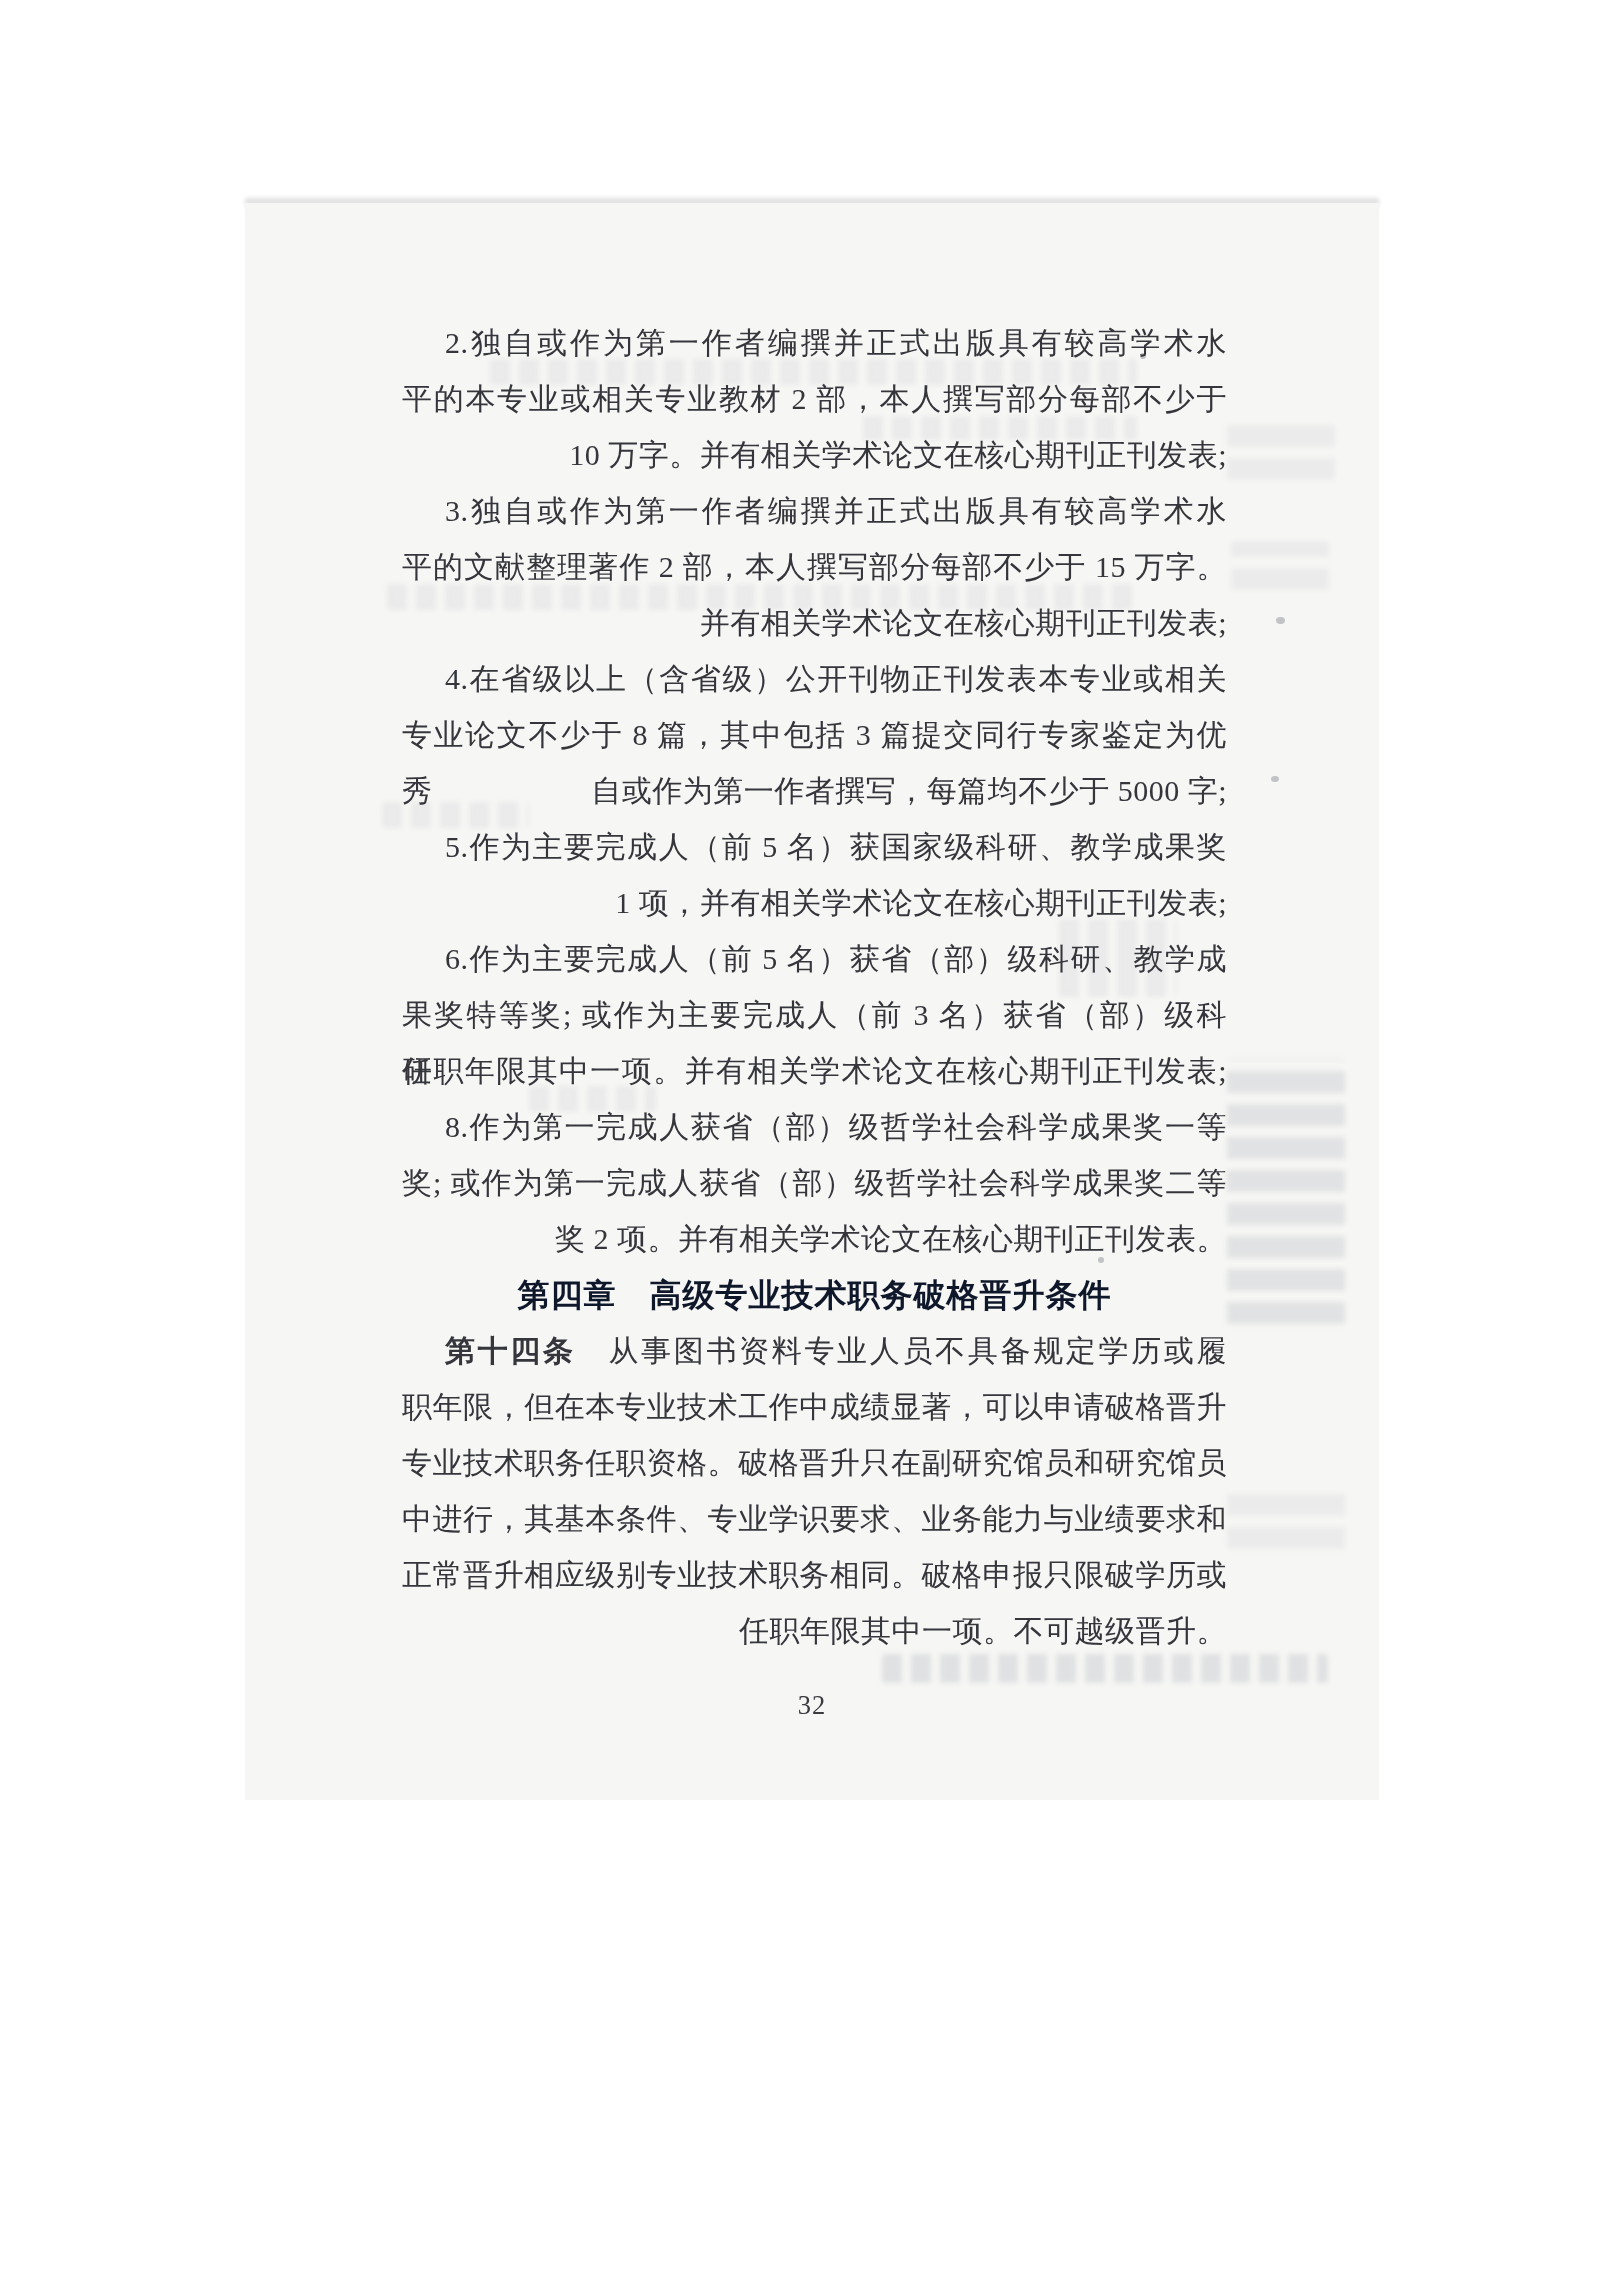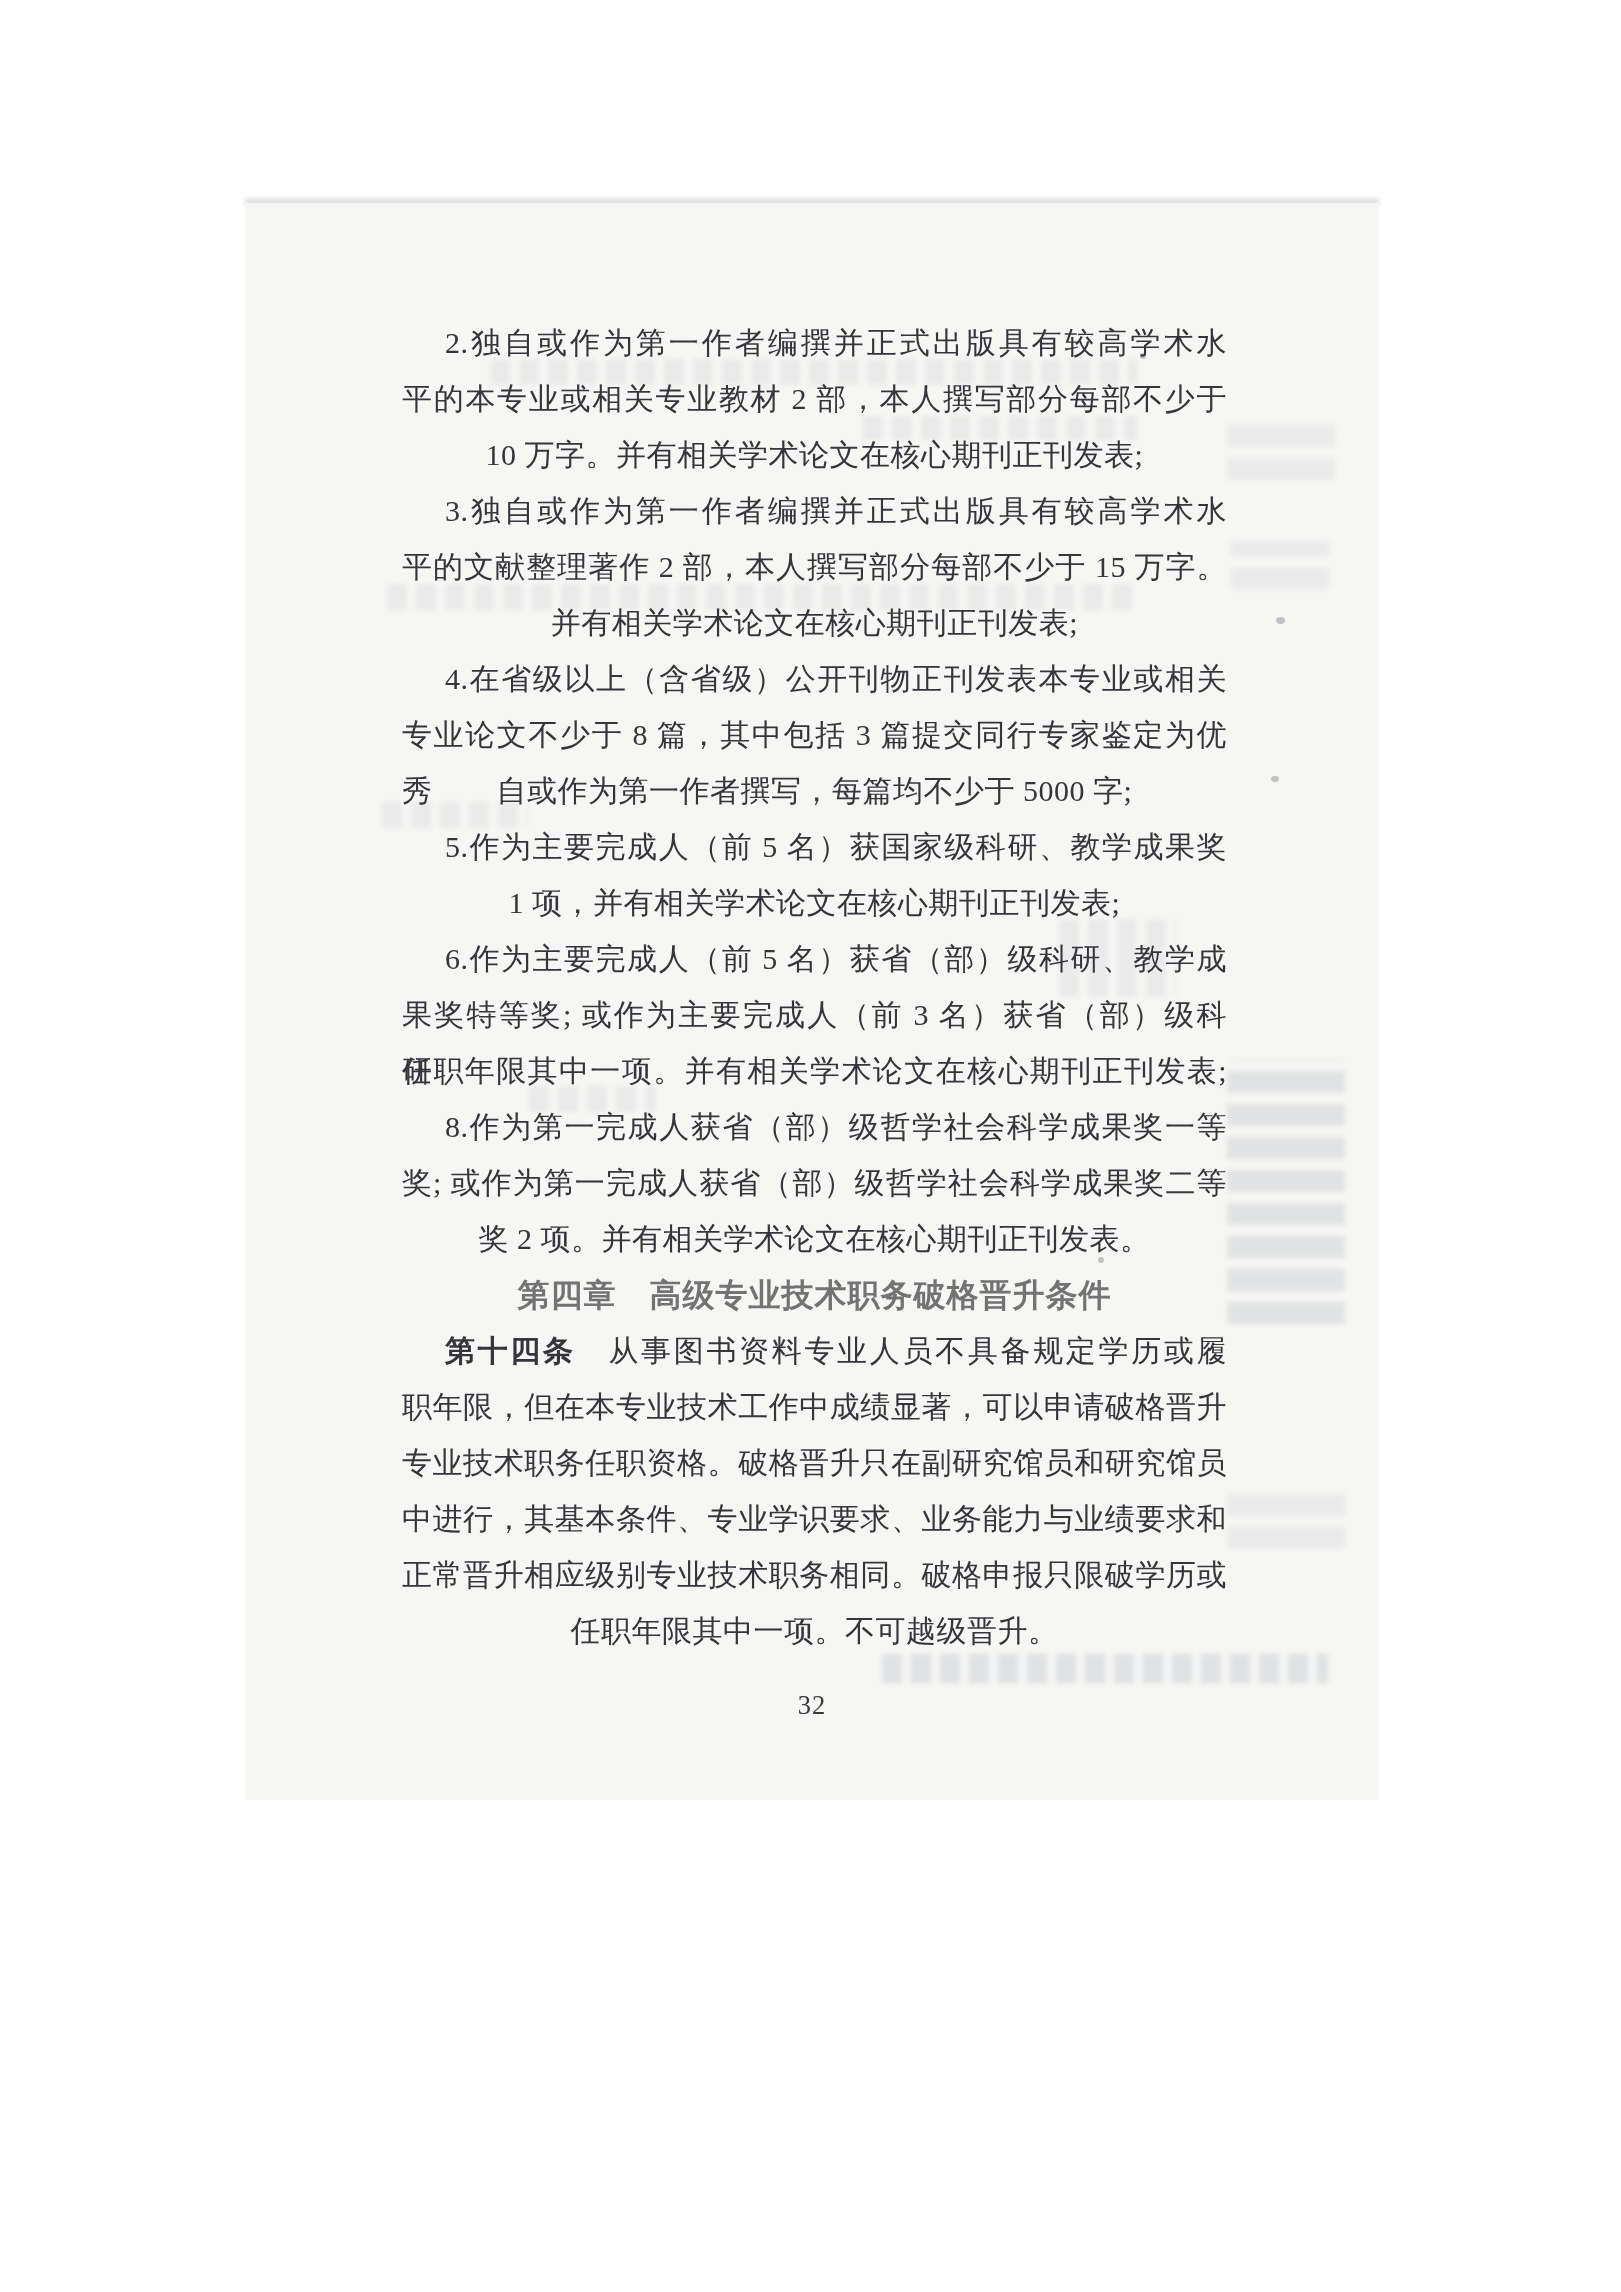--- a/index.html
+++ b/index.html
@@ -12,28 +12,28 @@
     position:absolute;left:245px;top:203px;width:1134px;height:1597px;
     background:var(--page-bg,#f6f6f4);
   }
   .top-streak{
     position:absolute;left:245px;top:198px;width:1134px;height:7.8px;
     background:rgba(168,170,176,.35);filter:blur(2px);
   }
   .text-block{position:absolute;left:402px;top:315px;width:825px;}
   .line{
     font-size:30px;line-height:56px;height:56px;
-    color:var(--ink,#35363c);letter-spacing:0.5px;text-align:center;
+    color:var(--ink,#35363c);letter-spacing:0.5px;text-align:right;
   }
   .line.full{text-align:justify;text-align-last:justify;}
   .line.item,.line.article{text-indent:43px;}
   .line.article b{font-weight:bold;}
   .line.heading{
     font-weight:bold;font-size:32px;letter-spacing:1px;
-    text-align:center;text-align-last:center;color:#737373;
+    text-align:center;text-align-last:center;color:#0f172a;
   }
   .page-number{
     position:absolute;left:245px;top:1690px;width:1134px;
     text-align:center;font-size:26.5px;color:#3a3b40;letter-spacing:1px;
   }
   
   .smudge{
     position:absolute;filter:blur(2.9px);border-radius:2.9px;opacity:.15;
     background:repeating-linear-gradient(90deg,
       rgba(125,132,148,.65) 0 19.6px, rgba(125,132,148,0) 19.6px 29px);

